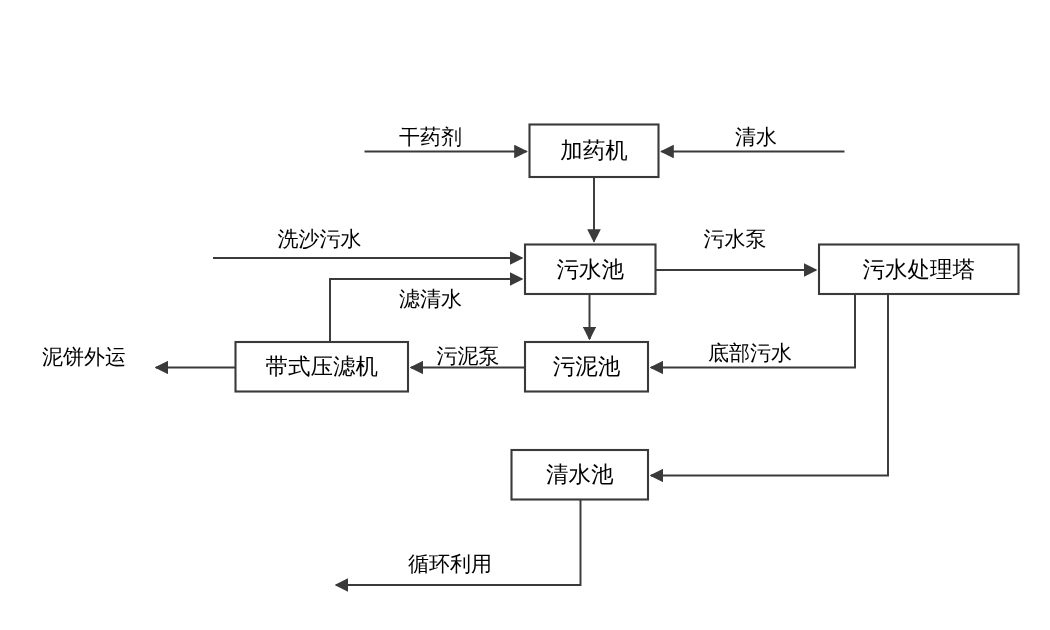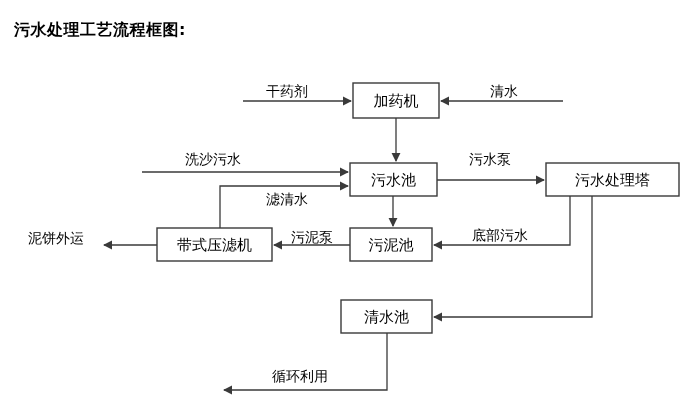--- a/index.html
+++ b/index.html
@@ -55,21 +55,20 @@
     fill: #000000;
     text-anchor: middle;
     dominant-baseline: middle;
   }
 </style>
 </head>
 <body>
 
 <div id="page">
 
-  <div id="title">污水处理工艺流程框图:</div>
 
   <svg id="flow" viewBox="0 0 700 420">
     <defs>
       <marker id="arrow" viewBox="0 0 10 10" refX="9" refY="5" markerWidth="7" markerHeight="7" orient="auto-start-reverse">
         <path d="M 0 0 L 10 5 L 0 10 z" fill="#3a3a3a"></path>
       </marker>
     </defs>
 
     <path class="conn" d="M 243 101 L 351 101" marker-end="url(#arrow)"></path>
 

